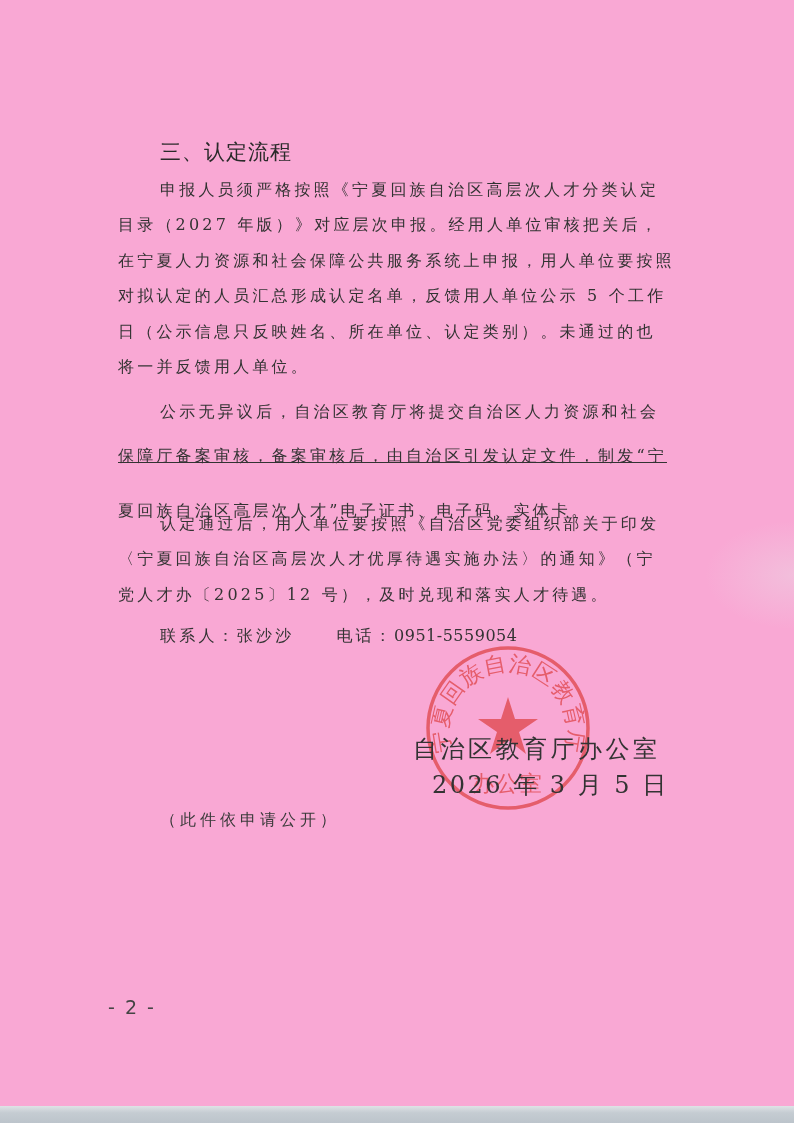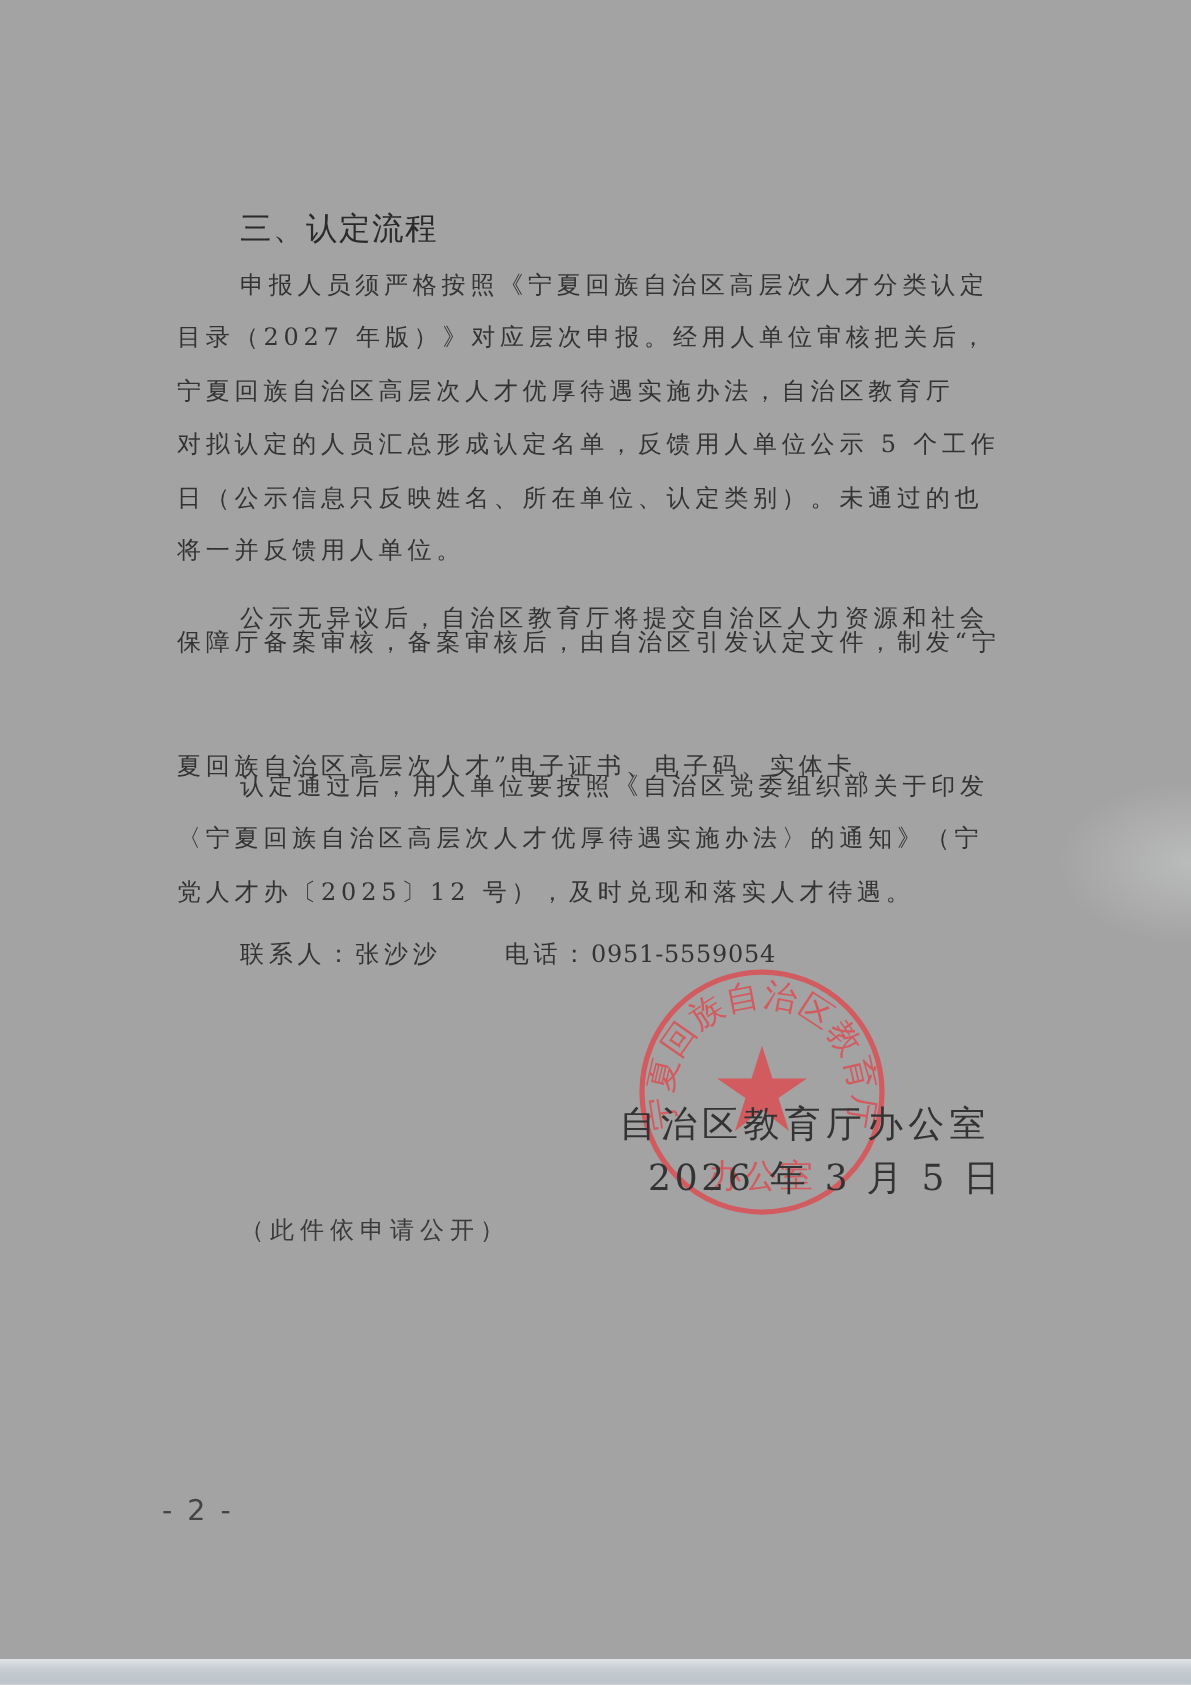--- a/index.html
+++ b/index.html
@@ -13,21 +13,21 @@
       position: relative;
       overflow: hidden;
       font-family: "DejaVu Serif", "Liberation Serif", serif;
       color: #2e2e2e;
     }
     .page {
       position: absolute;
       left: 0; top: 0;
       width: 794px;
       height: 1123px;
-      background: #a3a3a3;
+      background: #f9a8d4;
     }
     .line {
       position: absolute;
       left: 118px;
       font-size: 16px;
       line-height: 24px;
       white-space: nowrap;
       letter-spacing: 3.2px;
       color: #333;
     }
@@ -87,27 +87,27 @@
 <body>
 
 <div class="page">
 
   <div class="scan-shade"></div>
 
   <div class="line heading" style="top:140px;">三、认定流程</div>
 
   <div class="line indent" style="top:178px;">申报人员须严格按照《宁夏回族自治区高层次人才分类认定</div>
   <div class="line" style="top:213px;">目录（2027 年版）》对应层次申报。经用人单位审核把关后，</div>
-  <div class="line" style="top:249px;">宁夏回族自治区高层次人才优厚待遇实施办法，自治区教育厅</div>
+  <div class="line" style="top:249px;">在宁夏人力资源和社会保障公共服务系统上申报，用人单位要按照</div>
   <div class="line" style="top:284px;">对拟认定的人员汇总形成认定名单，反馈用人单位公示 5 个工作</div>
   <div class="line" style="top:320px;">日（公示信息只反映姓名、所在单位、认定类别）。未通过的也</div>
   <div class="line" style="top:355px;">将一并反馈用人单位。</div>
 
   <div class="line indent" style="top:400px;">公示无异议后，自治区教育厅将提交自治区人力资源和社会</div>
-  <div class="line" style="top:416px;">保障厅备案审核，备案审核后，由自治区引发认定文件，制发“宁</div>
+  <div class="line" style="top:444px;text-decoration:underline;">保障厅备案审核，备案审核后，由自治区引发认定文件，制发“宁</div>
   <div class="line" style="top:471px;margin-top:28px;">夏回族自治区高层次人才”电子证书、电子码、实体卡。</div>
 
   <div class="line indent" style="top:512px;">认定通过后，用人单位要按照《自治区党委组织部关于印发</div>
   <div class="line" style="top:547px;">〈宁夏回族自治区高层次人才优厚待遇实施办法〉的通知》（宁</div>
   <div class="line" style="top:583px;">党人才办〔2025〕12 号），及时兑现和落实人才待遇。</div>
 
   <div class="line indent" style="top:624px;text-align:right;">
     <span>联系人：</span><span>张沙沙</span><span style="display:inline-block;width:42px;"></span><span>电话：</span><span style="letter-spacing:0.5px;">0951-5559054</span>
   </div>
 

